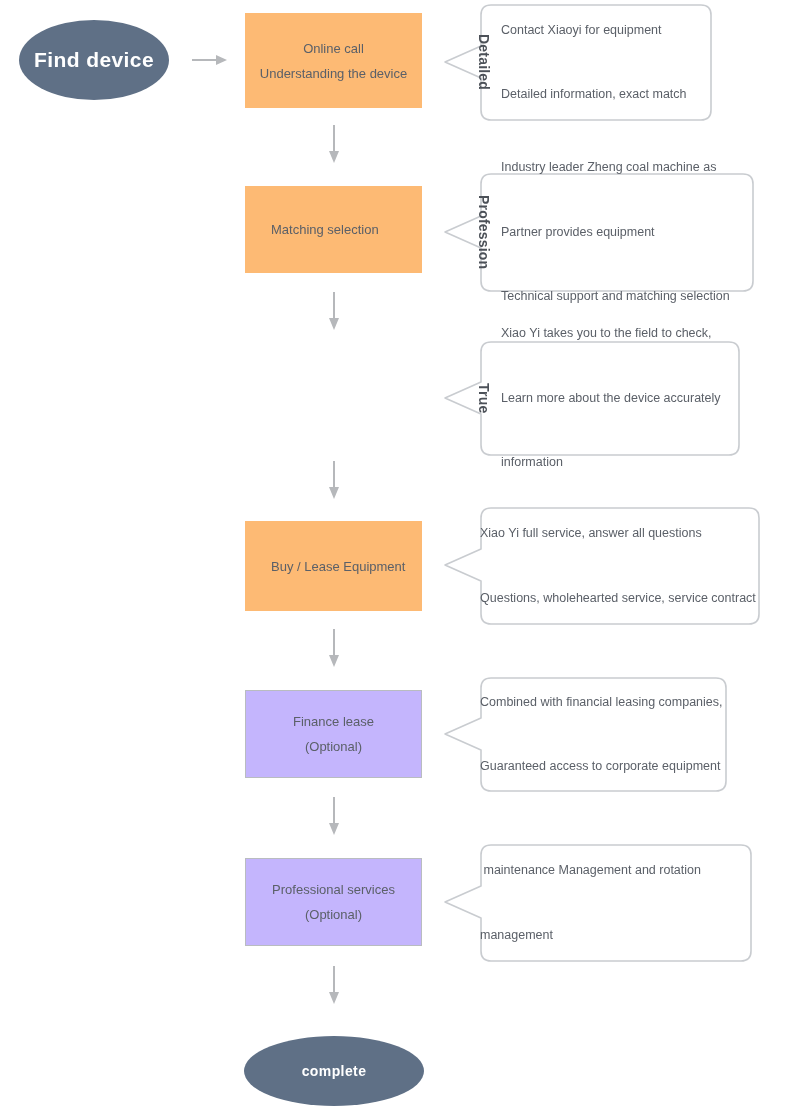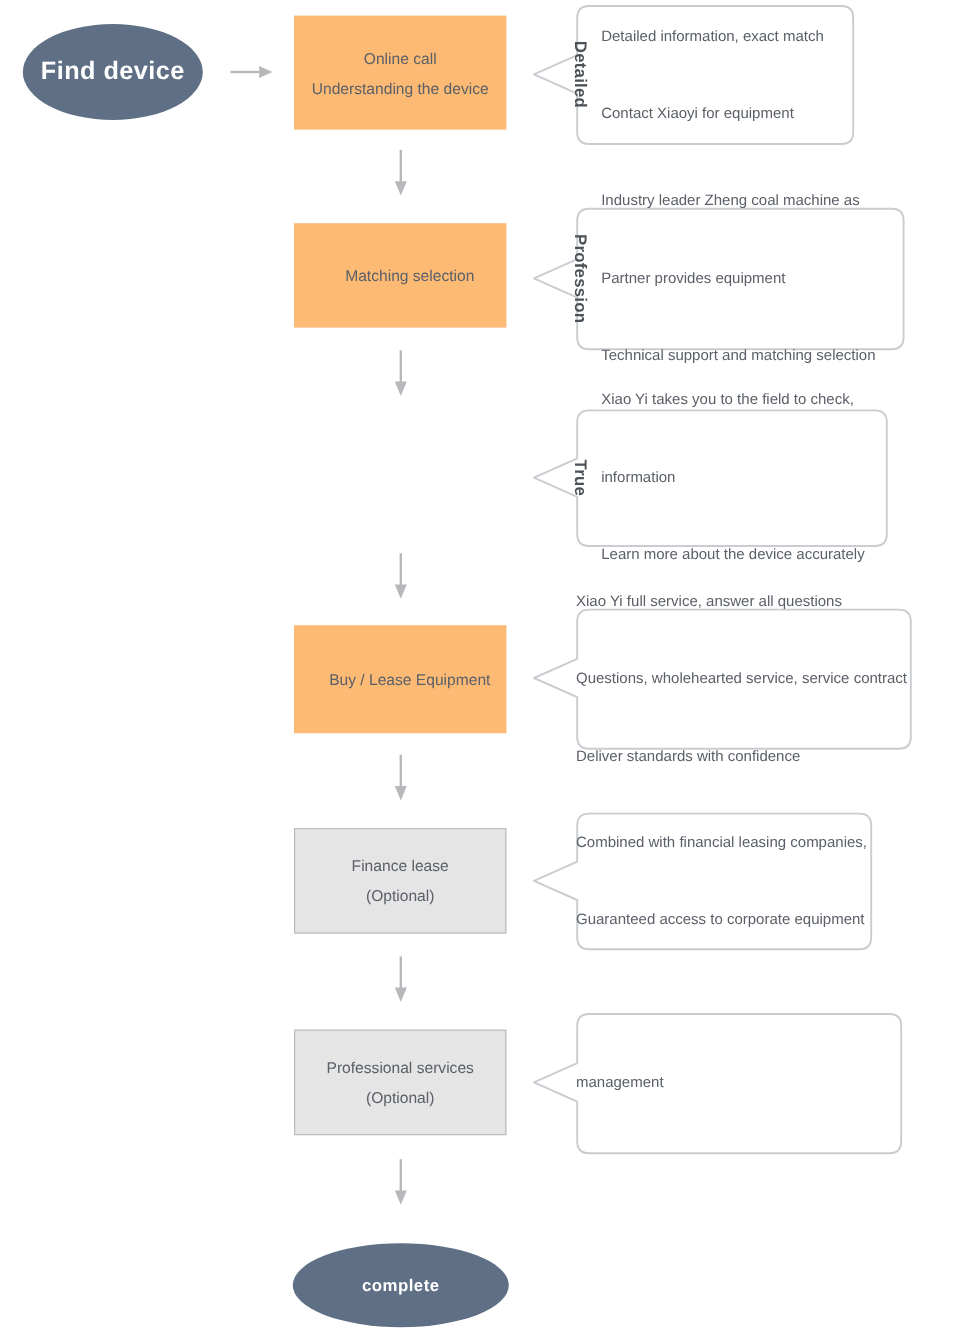--- a/index.html
+++ b/index.html
@@ -50,25 +50,25 @@
     justify-content: center;
     font-size: 13px;
     line-height: 25px;
     color: #5b6068;
   }
   .proc-box.filled {
     background: #fdba74;
     border: none;
   }
   .proc-box.outlined {
-    background: #e5e5e5;
+    background: #c4b5fd;
     border: 1px solid #b9bcc0;
   }
   .proc-box.center { align-items: center; text-align: center; }
-  .proc-box.left   { align-items: center; text-align: left; padding-left: 16px; }
+  .proc-box.left   { align-items: flex-start; text-align: left; padding-left: 26px; }
   .proc-line { display: block; white-space: nowrap; }
 
   #proc-1 { top: 13px;  height: 95px; }
   #proc-2 { top: 186px; height: 87px; }
   #proc-3 { top: 353px; height: 89px; }
   #proc-4 { top: 521px; height: 90px; }
   #proc-5 { top: 690px; height: 88px; }
   #proc-6 { top: 858px; height: 88px; }
 
   
@@ -245,22 +245,22 @@
     <span>complete</span>
   </div>
 
   <div class="callout" id="callout-1">
     <svg viewBox="0 0 270 119" preserveAspectRatio="none">
       <path d="M 38 12 Q 38 2 48 2 L 258 2 Q 268 2 268 12 L 268 107 Q 268 117 258 117 L 48 117 Q 38 117 38 107 L 38 75 L 2 59 L 38 43 Z" fill="#ffffff" stroke="#c9ccd0" stroke-width="1.6" stroke-linejoin="round"></path>
     </svg>
     <div class="callout-inner">
       <span class="vlabel">Detailed</span>
       <span class="ctext">
+        <span class="cline">Contact Xiaoyi for equipment</span>
         <span class="cline">Detailed information, exact match</span>
-        <span class="cline">Contact Xiaoyi for equipment</span>
       </span>
     </div>
   </div>
 
   <div class="callout" id="callout-2">
     <svg viewBox="0 0 312 121" preserveAspectRatio="none">
       <path d="M 38 12 Q 38 2 48 2 L 300 2 Q 310 2 310 12 L 310 109 Q 310 119 300 119 L 48 119 Q 38 119 38 109 L 38 76 L 2 60 L 38 44 Z" fill="#ffffff" stroke="#c9ccd0" stroke-width="1.6" stroke-linejoin="round"></path>
     </svg>
     <div class="callout-inner">
       <span class="vlabel">Profession</span>
@@ -273,35 +273,34 @@
   </div>
 
   <div class="callout" id="callout-3">
     <svg viewBox="0 0 298 117" preserveAspectRatio="none">
       <path d="M 38 12 Q 38 2 48 2 L 286 2 Q 296 2 296 12 L 296 105 Q 296 115 286 115 L 48 115 Q 38 115 38 105 L 38 74 L 2 58 L 38 42 Z" fill="#ffffff" stroke="#c9ccd0" stroke-width="1.6" stroke-linejoin="round"></path>
     </svg>
     <div class="callout-inner">
       <span class="vlabel">True</span>
       <span class="ctext">
         <span class="cline">Xiao Yi takes you to the field to check,</span>
+        <span class="cline">Learn more about the device accurately</span>
         <span class="cline">information</span>
-        <span class="cline">Learn more about the device accurately</span>
       </span>
     </div>
   </div>
 
   <div class="callout" id="callout-4">
     <svg viewBox="0 0 318 120" preserveAspectRatio="none">
       <path d="M 38 12 Q 38 2 48 2 L 306 2 Q 316 2 316 12 L 316 108 Q 316 118 306 118 L 48 118 Q 38 118 38 108 L 38 75 L 2 59 L 38 43 Z" fill="#ffffff" stroke="#c9ccd0" stroke-width="1.6" stroke-linejoin="round"></path>
     </svg>
     <div class="callout-inner">
       <span class="ctext nolabel">
         <span class="cline">Xiao Yi full service, answer all questions</span>
         <span class="cline">Questions, wholehearted service, service contract</span>
-        <span class="cline">Deliver standards with confidence</span>
       </span>
     </div>
   </div>
 
   <div class="callout" id="callout-5">
     <svg viewBox="0 0 285 117" preserveAspectRatio="none">
       <path d="M 38 12 Q 38 2 48 2 L 273 2 Q 283 2 283 12 L 283 105 Q 283 115 273 115 L 48 115 Q 38 115 38 105 L 38 74 L 2 58 L 38 42 Z" fill="#ffffff" stroke="#c9ccd0" stroke-width="1.6" stroke-linejoin="round"></path>
     </svg>
     <div class="callout-inner">
       <span class="ctext nolabel">
@@ -310,18 +309,19 @@
       </span>
     </div>
   </div>
 
   <div class="callout" id="callout-6">
     <svg viewBox="0 0 310 120" preserveAspectRatio="none">
       <path d="M 38 12 Q 38 2 48 2 L 298 2 Q 308 2 308 12 L 308 108 Q 308 118 298 118 L 48 118 Q 38 118 38 108 L 38 75 L 2 59 L 38 43 Z" fill="#ffffff" stroke="#c9ccd0" stroke-width="1.6" stroke-linejoin="round"></path>
     </svg>
     <div class="callout-inner">
       <span class="ctext nolabel">
+        <span class="cline"> maintenance Management and rotation</span>
         <span class="cline">management</span>
       </span>
     </div>
   </div>
 
 </div>
 
 </body></html>

